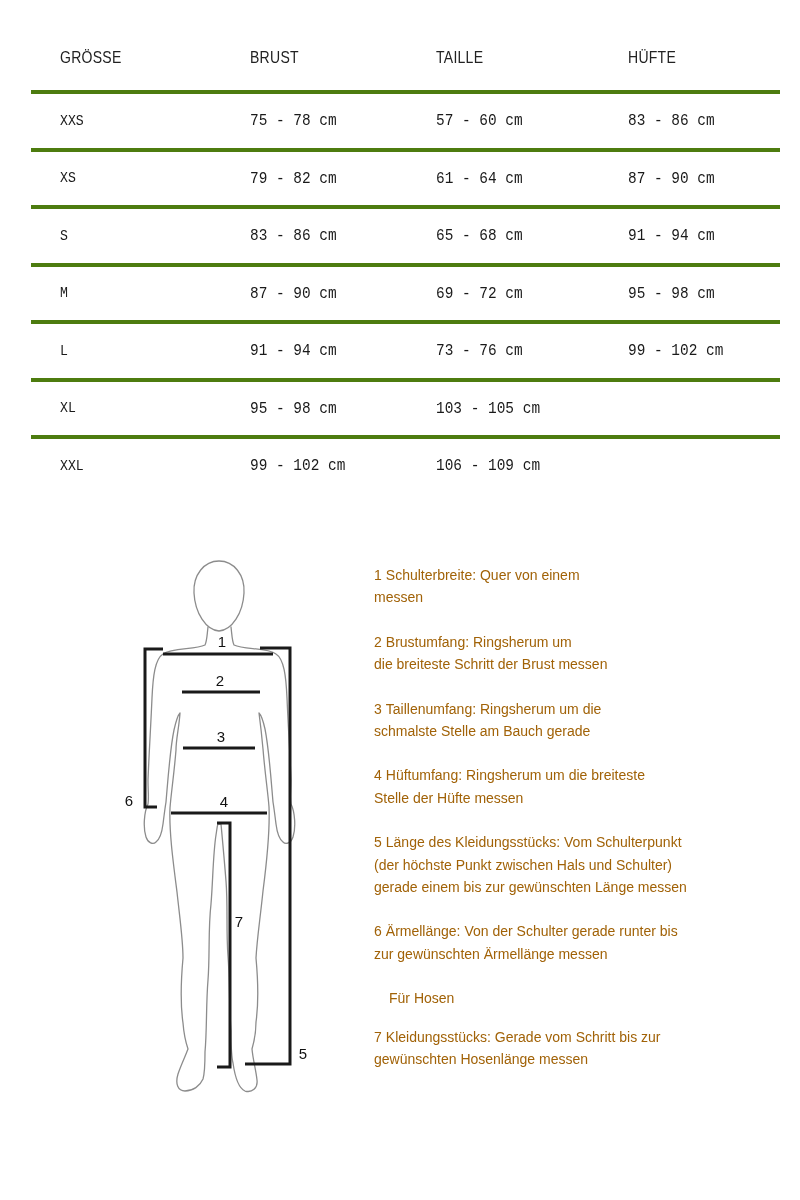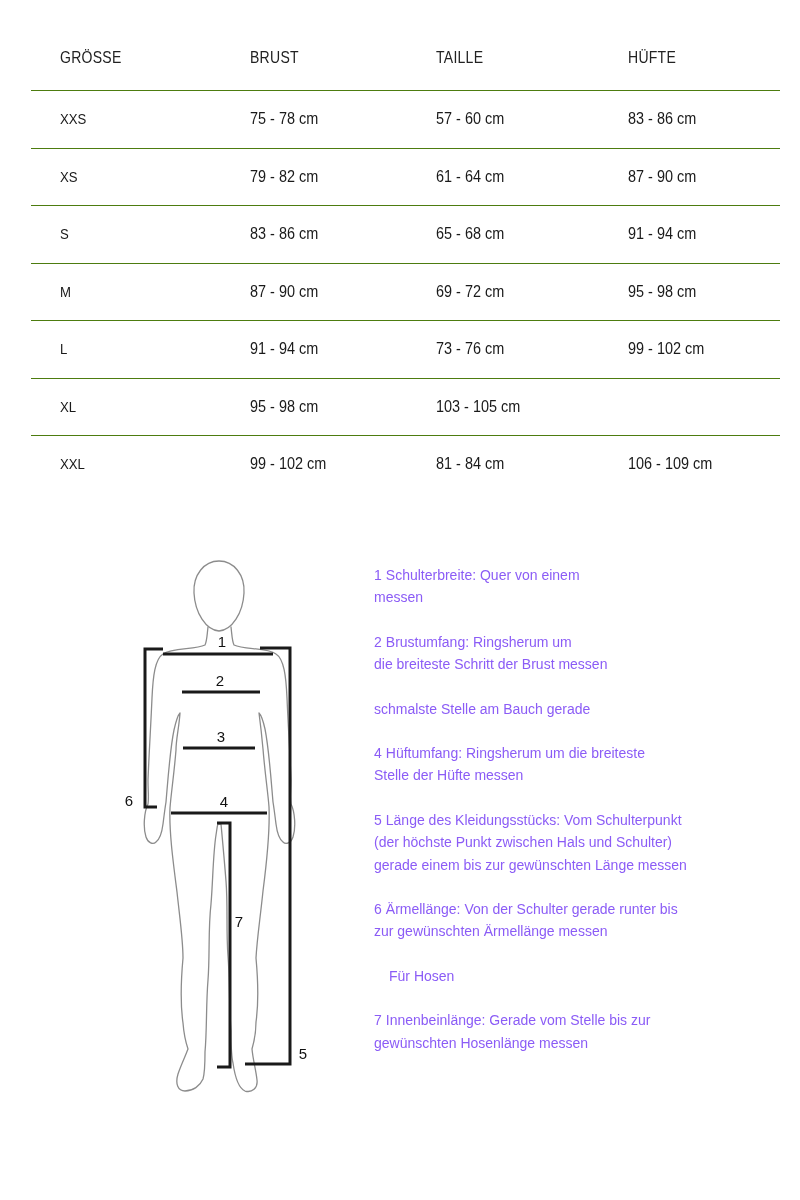--- a/index.html
+++ b/index.html
@@ -7,37 +7,37 @@
     width:800px;height:1200px;position:relative;background:#ffffff;
     font-family:"Liberation Sans",sans-serif;color:#1a1a1a;overflow:hidden;
   }
   
   .size-table{position:absolute;top:32px;left:31px;right:20px;}
   .t-row{
     display:grid;grid-template-columns:190px 186px 192px auto;
     padding-left:29px;align-items:center;
   }
   .t-head{height:58px;padding-bottom:7px;box-sizing:border-box;}
-  .t-data{height:57.5px;border-top:1px solid #4d7c0f;box-sizing:border-box;}
+  .t-data{height:57.5px;border-top:4px solid #4d7c0f;box-sizing:border-box;font-family:Liberation Mono, monospace;}
   .cond{display:inline-block;transform:scaleX(0.85);transform-origin:0 50%;white-space:nowrap;}
   .h-cell .cond{font-size:16.5px;letter-spacing:0.3px;color:#222;}
   .size-cell .cond{font-size:15.5px;color:#1a1a1a;}
   .val-cell .cond{font-size:17px;color:#1a1a1a;}
   
   .figure{position:absolute;left:100px;top:540px;width:260px;height:560px;}
   
   .annotations{
     position:absolute;left:374px;top:564px;width:420px;
-    font-size:14px;line-height:22.4px;color:#8b5cf6;
+    font-size:14px;line-height:22.4px;color:#a16207;
   }
   .ann-item{padding-left:9px;text-indent:-9px;margin-bottom:22px;}
   .ann-item .ln{display:block;}
   .ann-item .first{text-indent:-9px;}
   .ann-num{margin-right:4px;}
-  .ann-sub{padding-left:15px;margin-bottom:22px;}
+  .ann-sub{padding-left:15px;margin-bottom:16px;}
 </style>
 </head>
 <body>
 
 <div class="size-table">
   <div class="t-row t-head">
     <span class="h-cell"><span class="cond">GRÖSSE</span></span>
     <span class="h-cell"><span class="cond">BRUST</span></span>
     <span class="h-cell"><span class="cond">TAILLE</span></span>
     <span class="h-cell"><span class="cond">HÜFTE</span></span>
@@ -74,21 +74,20 @@
     <span class="val-cell"><span class="cond">99 - 102 cm</span></span>
   </div>
   <div class="t-row t-data">
     <span class="size-cell"><span class="cond">XL</span></span>
     <span class="val-cell"><span class="cond">95 - 98 cm</span></span>
     <span class="val-cell"><span class="cond">103 - 105 cm</span></span>
   </div>
   <div class="t-row t-data">
     <span class="size-cell"><span class="cond">XXL</span></span>
     <span class="val-cell"><span class="cond">99 - 102 cm</span></span>
-    <span class="val-cell"><span class="cond">81 - 84 cm</span></span>
     <span class="val-cell"><span class="cond">106 - 109 cm</span></span>
   </div>
 </div>
 
 <div class="figure">
   <svg width="260" height="560" viewBox="0 0 260 560" xmlns="http://www.w3.org/2000/svg">
 
     <path d="M119,21 C134,21 145,35 144,53 C143,73 132,90 119,91 C106,90 95,73 94,53 C93,35 104,21 119,21 Z" fill="none" stroke="#8c8c8c" stroke-width="1.3"></path>
 
     <path d="M108,87
@@ -167,20 +166,21 @@
     <span class="ln first"><span class="ann-num">1</span><span>Schulterbreite: Quer von einem</span></span>
     <span class="ln">messen</span>
   </div>
 
   <div class="ann-item">
     <span class="ln first"><span class="ann-num">2</span><span>Brustumfang: Ringsherum um</span></span>
     <span class="ln">die breiteste Schritt der Brust messen</span>
   </div>
 
   <div class="ann-item">
+    <span class="ln first"><span class="ann-num">3</span><span>Taillenumfang: Ringsherum um die</span></span>
     <span class="ln">schmalste Stelle am Bauch gerade</span>
   </div>
 
   <div class="ann-item">
     <span class="ln first"><span class="ann-num">4</span><span>Hüftumfang: Ringsherum um die breiteste</span></span>
     <span class="ln">Stelle der Hüfte messen</span>
   </div>
 
   <div class="ann-item">
     <span class="ln first"><span class="ann-num">5</span><span>Länge des Kleidungsstücks: Vom Schulterpunkt</span></span>
@@ -189,17 +189,17 @@
   </div>
 
   <div class="ann-item">
     <span class="ln first"><span class="ann-num">6</span><span>Ärmellänge: Von der Schulter gerade runter bis</span></span>
     <span class="ln">zur gewünschten Ärmellänge messen</span>
   </div>
 
   <div class="ann-sub">Für Hosen</div>
 
   <div class="ann-item">
-    <span class="ln first"><span class="ann-num">7</span><span>Innenbeinlänge: Gerade vom Stelle bis zur</span></span>
+    <span class="ln first"><span class="ann-num">7</span><span>Kleidungsstücks: Gerade vom Schritt bis zur</span></span>
     <span class="ln">gewünschten Hosenlänge messen</span>
   </div>
 
 </div>
 
 </body></html>

